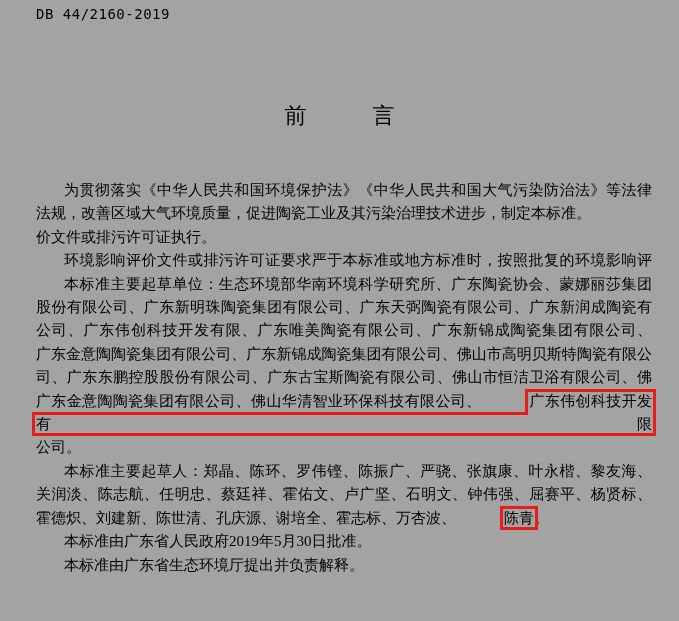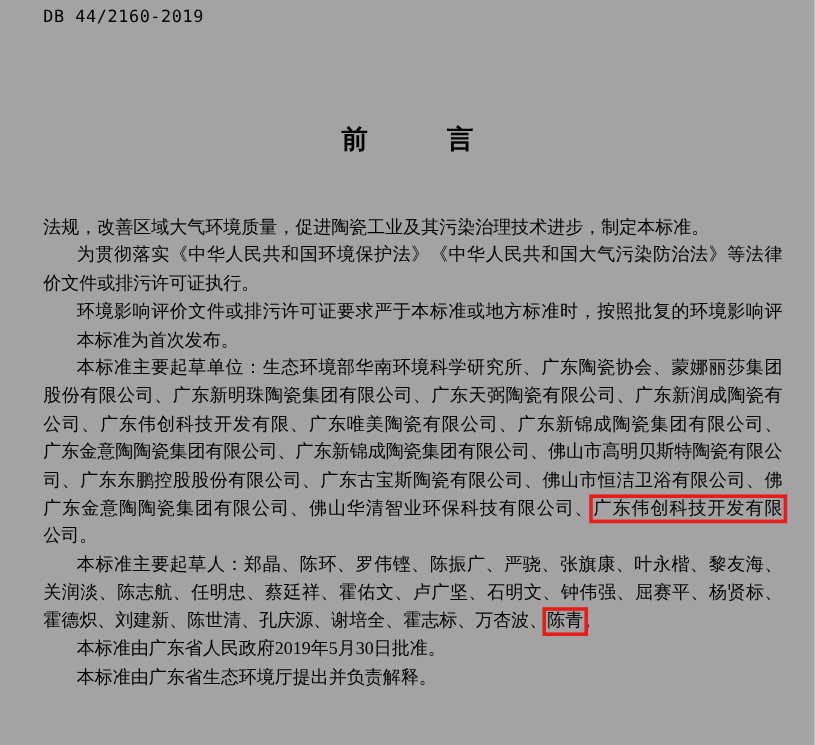--- a/index.html
+++ b/index.html
@@ -14,54 +14,54 @@
   .doc-number {
     position:absolute; left:36px; top:6px;
     font-family:"DejaVu Sans Mono",monospace;
     font-size:14px; letter-spacing:0.5px;
     white-space:pre;
   }
   .title {
     position:absolute; top:101px; left:0; width:100%;
     text-align:center;
     font-family:"Liberation Sans","DejaVu Sans",sans-serif;
-    font-size:22px; font-weight:bold;
+    font-size:22px; font-weight:normal;
     white-space:pre;
   }
   .body {
     position:absolute; left:36px; top:179px; width:616px;
     font-size:15px; line-height:23.4px;
     text-align:justify;
   }
   .line { display:block; text-align-last:justify; }
   .line.last { text-align-last:left; }
   .line.indent { text-indent:28px; }
   .hl {
     outline:3px solid var(--hl-color,#e61e19);
     outline-offset:1px;
+    margin-left:48px;
   }
 </style>
 </head>
 <body>
 
 <div class="page">
 
   <div class="doc-number">DB 44/2160-2019</div>
 
   <div class="title">前　　　言</div>
 
   <div class="body">
 
+    <span class="line indent">为贯彻落实《中华人民共和国环境保护法》《中华人民共和国大气污染防治法》等法律</span>
     <span class="line last">法规，改善区域大气环境质量，促进陶瓷工业及其污染治理技术进步，制定本标准。</span>
-    <span class="line indent">为贯彻落实《中华人民共和国环境保护法》《中华人民共和国大气污染防治法》等法律</span>
 
     <span class="line last">价文件或排污许可证执行。</span>
     <span class="line indent">环境影响评价文件或排污许可证要求严于本标准或地方标准时，按照批复的环境影响评</span>
 
-    <span class="line indent last">本标准为首次发布。</span>
 
 
     <span class="line indent">本标准主要起草单位：生态环境部华南环境科学研究所、广东陶瓷协会、蒙娜丽莎集团</span>
     <span class="line">股份有限公司、广东新明珠陶瓷集团有限公司、广东天弼陶瓷有限公司、广东新润成陶瓷有</span>
     <span class="line">公司、广东伟创科技开发有限、广东唯美陶瓷有限公司、广东新锦成陶瓷集团有限公司、</span>
     <span class="line">广东金意陶陶瓷集团有限公司、广东新锦成陶瓷集团有限公司、佛山市高明贝斯特陶瓷有限公</span>
     <span class="line">司、广东东鹏控股股份有限公司、广东古宝斯陶瓷有限公司、佛山市恒洁卫浴有限公司、佛</span>
     <span class="line">
       <span>广东金意陶陶瓷集团有限公司、佛山华清智业环保科技有限公司、</span><span class="hl">广东伟创科技开发有限</span>
     </span>

